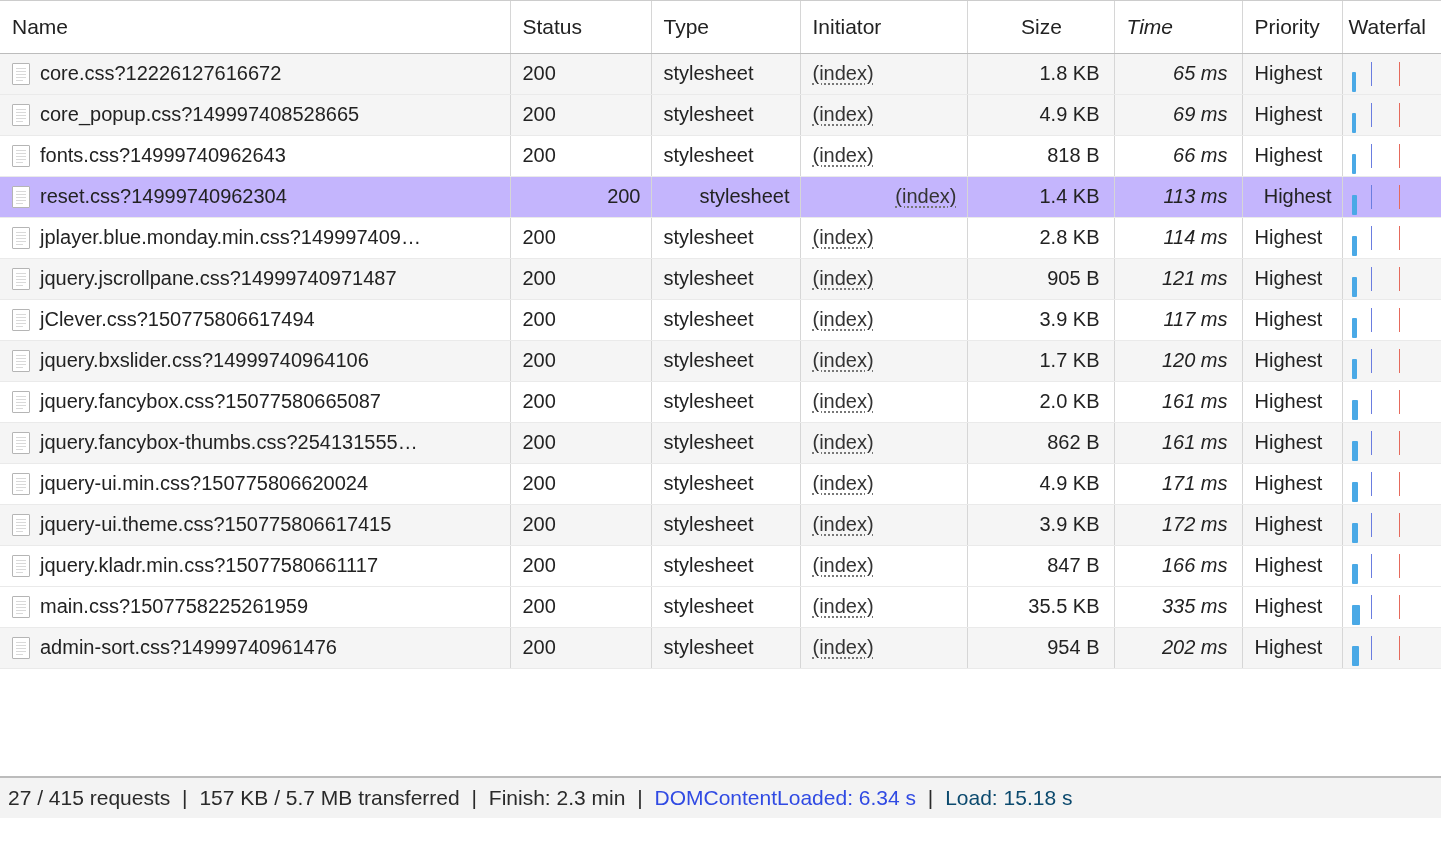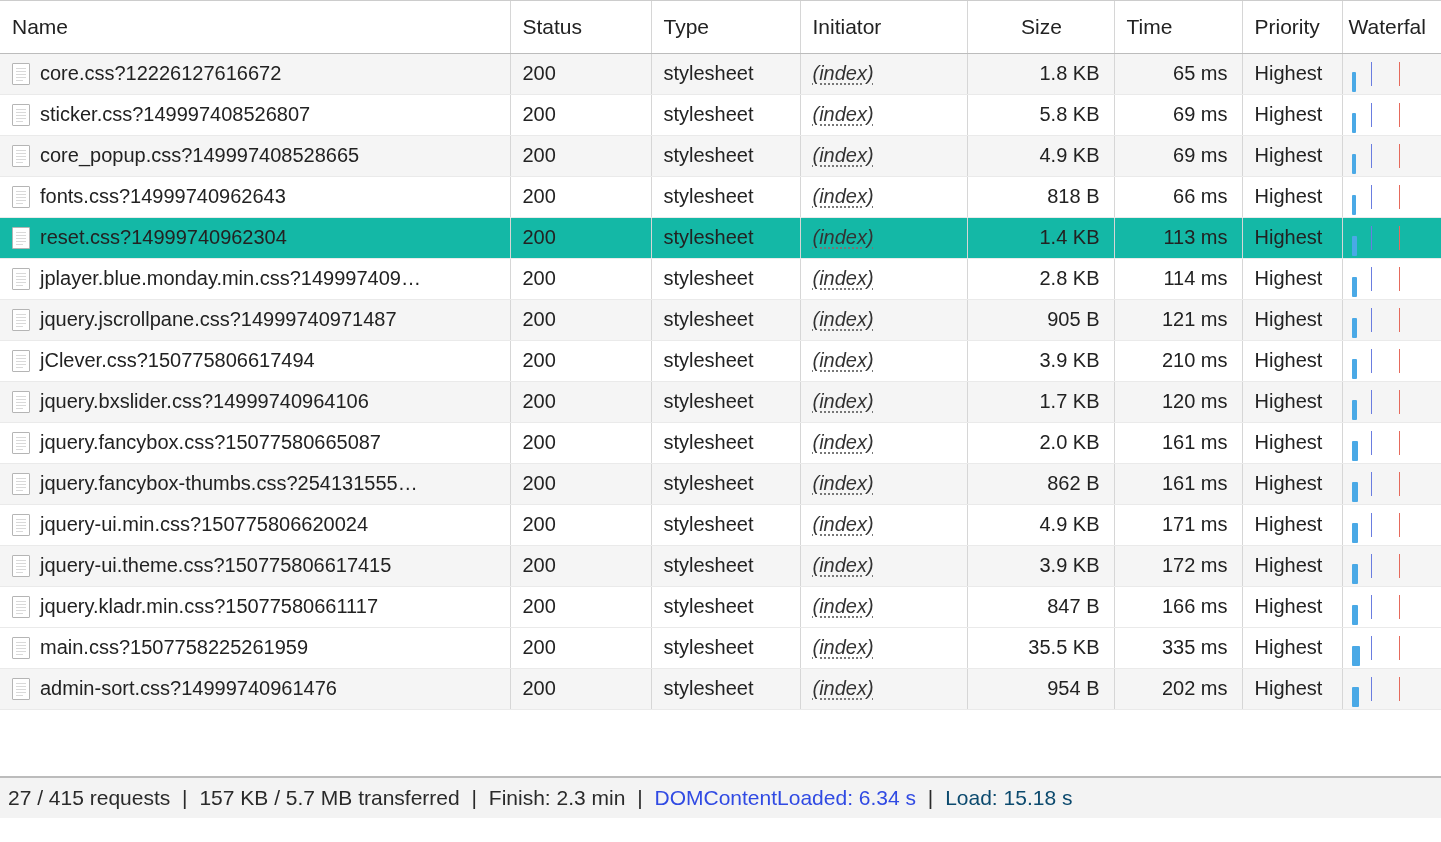--- a/index.html
+++ b/index.html
@@ -31,45 +31,45 @@
   height: 41px;
 }
 th {
   background: #fff;
   font-weight: 400;
   border-bottom: 1px solid #bcbcbc;
   height: 52px;
   font-size: 21px;
 }
 tbody tr.even td { background: #f5f5f5; }
-tbody tr.selected td { background: #14b8a6; }
+tbody tr.selected td { background: #c4b5fd; text-align: right; }
 .col-name { width: 510px; }
 .col-status { width: 141px; }
 .col-type { width: 149px; }
 .col-initiator { width: 167px; }
 .col-size { width: 147px; text-align: right; }
-.col-time { width: 128px; text-align: right; }
+.col-time { width: 128px; text-align: right; font-style: italic; }
 .col-priority { width: 100px; }
 .col-waterfall { width: 99px; padding-left: 6px; }
 td.col-size, td.col-time { padding-right: 14px; }
 .name-cell { display: flex; align-items: center; gap: 10px; }
 .file-icon {
   width: 18px; height: 22px;
   flex: 0 0 18px;
   border: 1px solid #b5b5b5;
   border-radius: 1px;
   background:
     linear-gradient(#d9d9d9,#d9d9d9) 3px 4px / 10px 1px no-repeat,
     linear-gradient(#d9d9d9,#d9d9d9) 3px 7px / 10px 1px no-repeat,
     linear-gradient(#d9d9d9,#d9d9d9) 3px 10px / 10px 1px no-repeat,
     linear-gradient(#d9d9d9,#d9d9d9) 3px 13px / 10px 1px no-repeat,
     linear-gradient(#d9d9d9,#d9d9d9) 3px 16px / 7px 1px no-repeat,
     #fff;
 }
-a.initiator { color: #333; text-decoration: underline dotted #777; text-underline-offset: 3px; cursor: pointer; font-style: italic; }
+a.initiator { color: #333; text-decoration: underline dotted #777; text-underline-offset: 3px; cursor: pointer; }
 .wf-cell { position: relative; height: 100%; }
 .wf-bar { position: absolute; top: 10px; height: 20px; background: #4aa9e6; border-radius: 1px; }
 .wf-line { position: absolute; top: 0; bottom: 0; width: 1px; }
 .wf-line.dcl { background: #6a7de0; }
 .wf-line.load { background: #e66a5c; }
 .statusbar {
   height: 42px;
   border-top: 2px solid #bcbcbc;
   background: #f3f3f3;
   display: flex; align-items: center;
@@ -127,41 +127,20 @@
             <td class="col-time">65 ms</td>
             <td class="col-priority">Highest</td>
             <td class="col-waterfall">
               <div class="wf-cell">
                 <div class="wf-bar" style="left: 3px; width: 4px;"></div>
                 <div class="wf-line dcl" style="left: 22px;"></div>
                 <div class="wf-line load" style="left: 50px;"></div>
               </div>
             </td>
           </tr>
-          <tr>
-            <td class="col-name">
-              <div class="name-cell">
-                <span class="file-icon"></span>
-                <span>sticker.css?149997408526807</span>
-              </div>
-            </td>
-            <td class="col-status">200</td>
-            <td class="col-type">stylesheet</td>
-            <td class="col-initiator"><a class="initiator">(index)</a></td>
-            <td class="col-size">5.8 KB</td>
-            <td class="col-time">69 ms</td>
-            <td class="col-priority">Highest</td>
-            <td class="col-waterfall">
-              <div class="wf-cell">
-                <div class="wf-bar" style="left: 3px; width: 4px;"></div>
-                <div class="wf-line dcl" style="left: 22px;"></div>
-                <div class="wf-line load" style="left: 50px;"></div>
-              </div>
-            </td>
-          </tr>
           <tr class="even">
             <td class="col-name">
               <div class="name-cell">
                 <span class="file-icon"></span>
                 <span>core_popup.css?149997408528665</span>
               </div>
             </td>
             <td class="col-status">200</td>
             <td class="col-type">stylesheet</td>
             <td class="col-initiator"><a class="initiator">(index)</a></td>
@@ -264,21 +243,21 @@
             <td class="col-name">
               <div class="name-cell">
                 <span class="file-icon"></span>
                 <span>jClever.css?150775806617494</span>
               </div>
             </td>
             <td class="col-status">200</td>
             <td class="col-type">stylesheet</td>
             <td class="col-initiator"><a class="initiator">(index)</a></td>
             <td class="col-size">3.9 KB</td>
-            <td class="col-time">210 ms</td>
+            <td class="col-time">117 ms</td>
             <td class="col-priority">Highest</td>
             <td class="col-waterfall">
               <div class="wf-cell">
                 <div class="wf-bar" style="left: 3px; width: 5px;"></div>
                 <div class="wf-line dcl" style="left: 22px;"></div>
                 <div class="wf-line load" style="left: 50px;"></div>
               </div>
             </td>
           </tr>
           <tr class="even">

